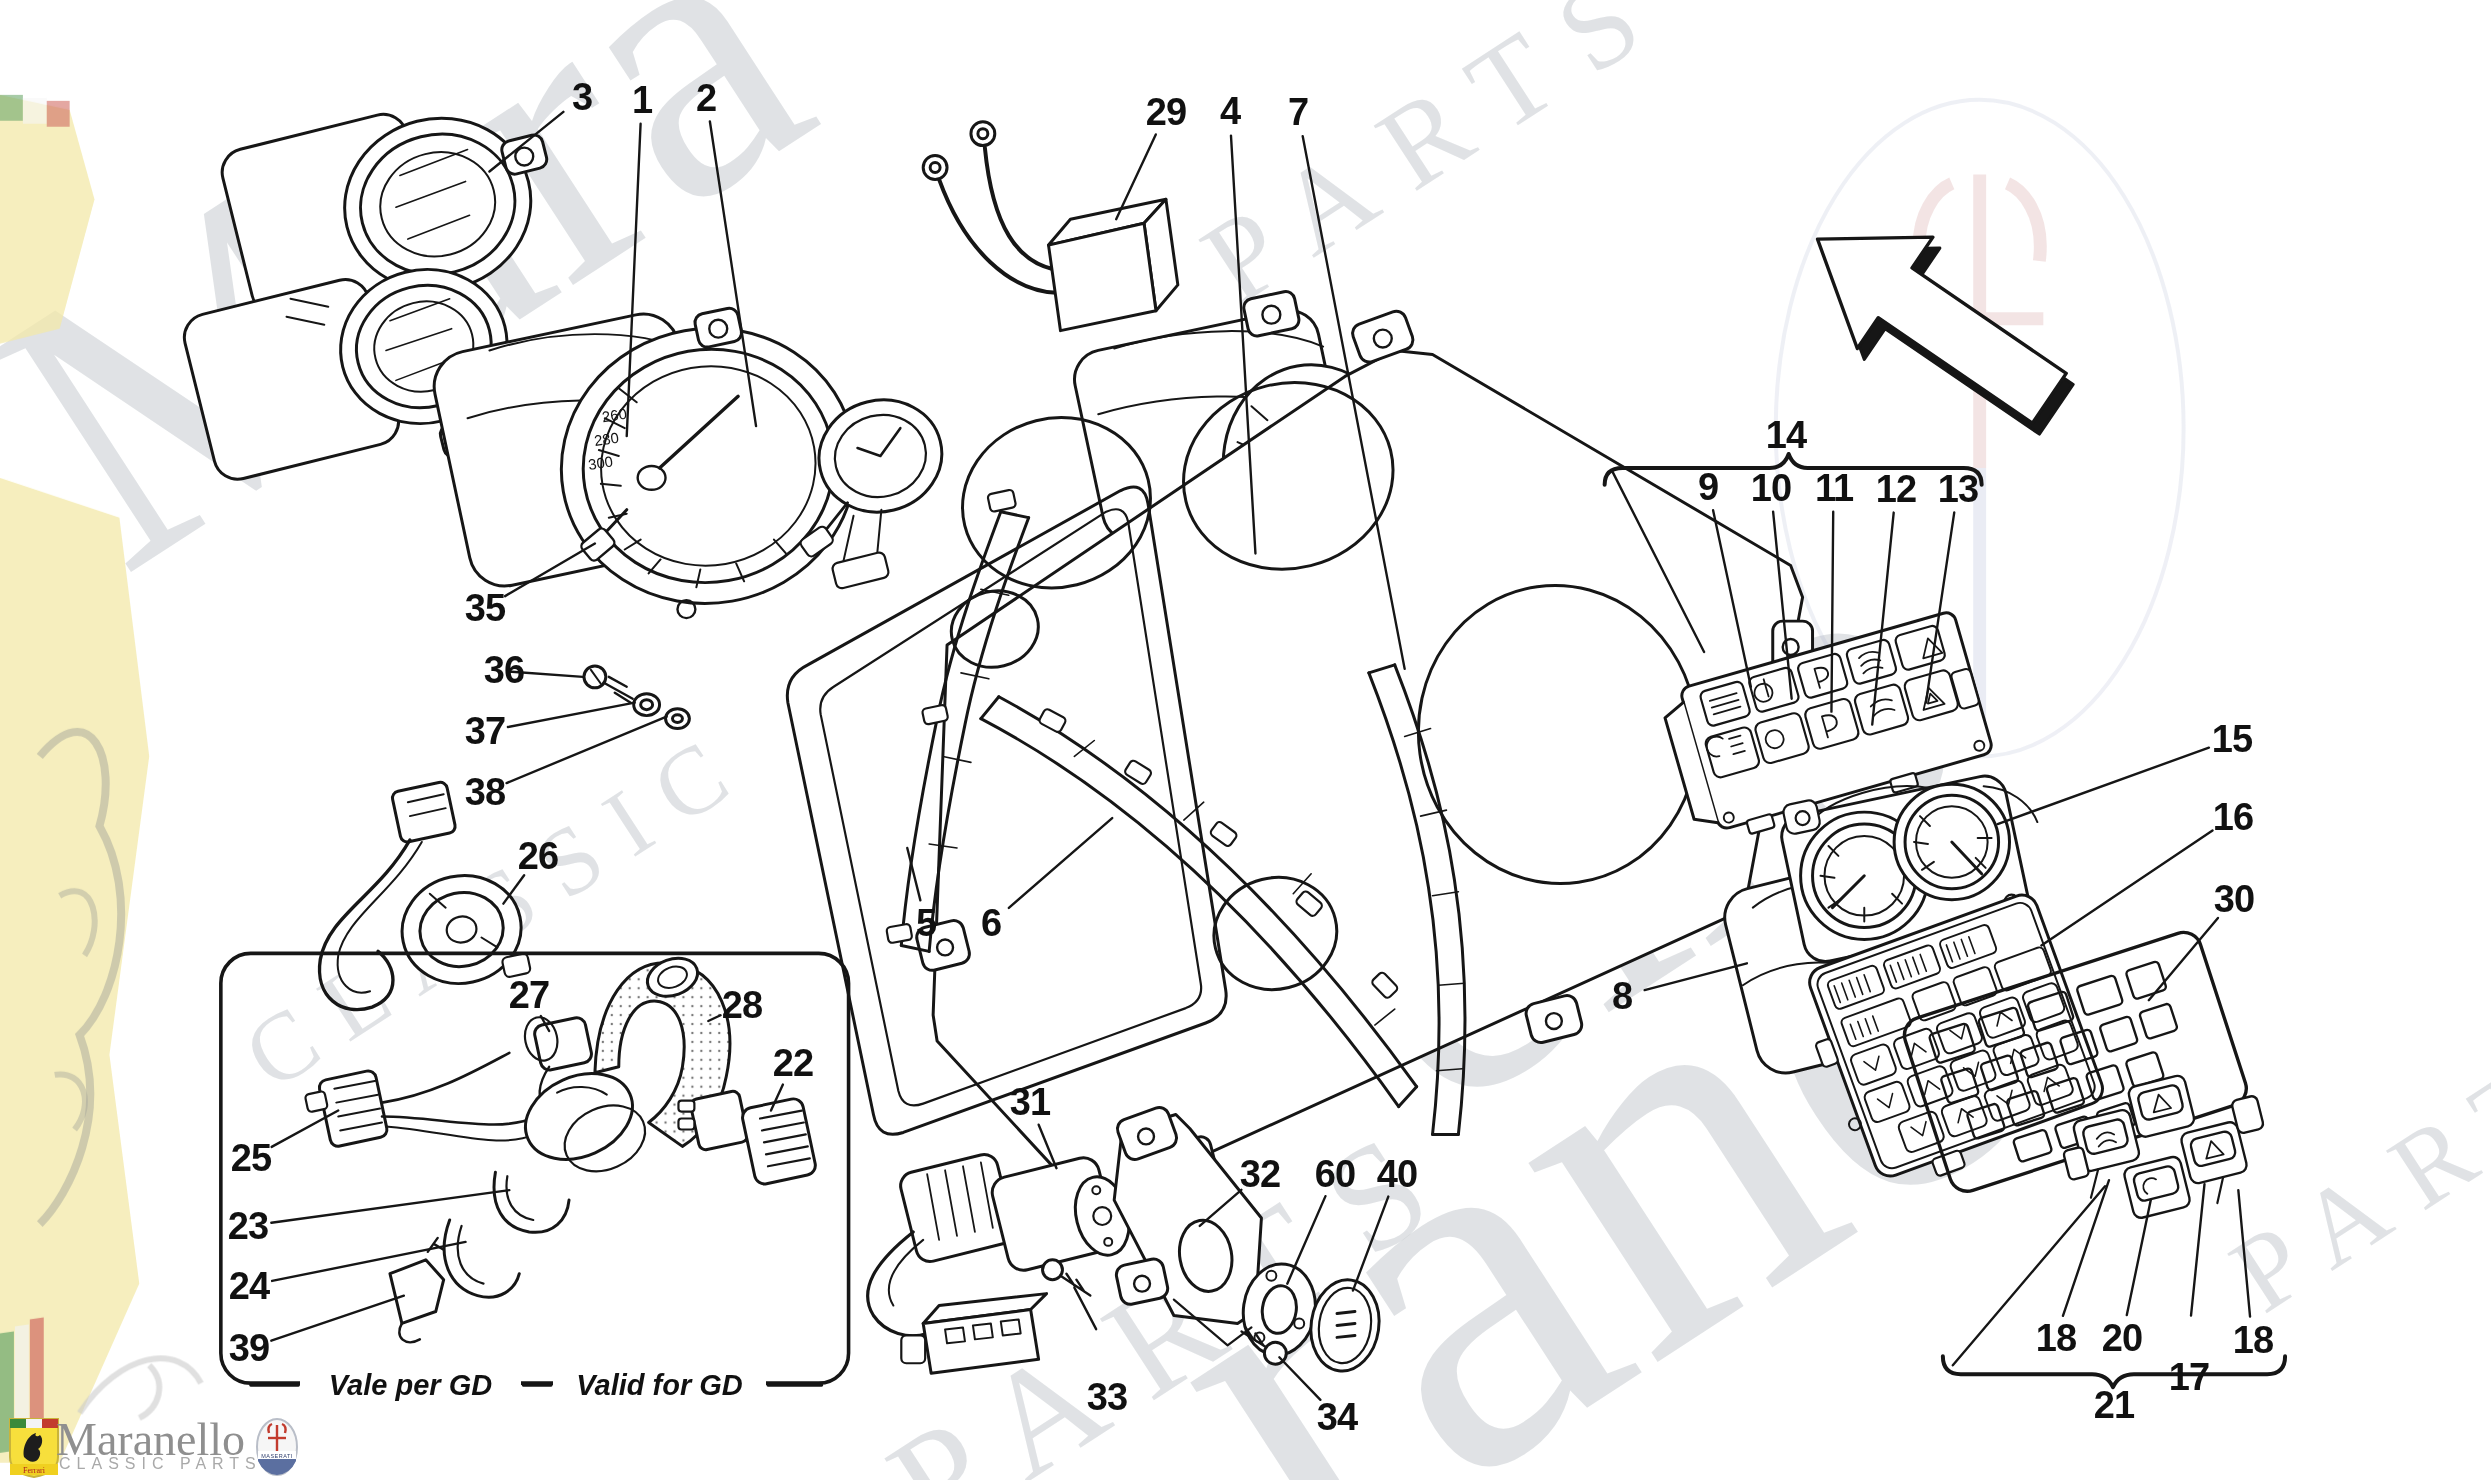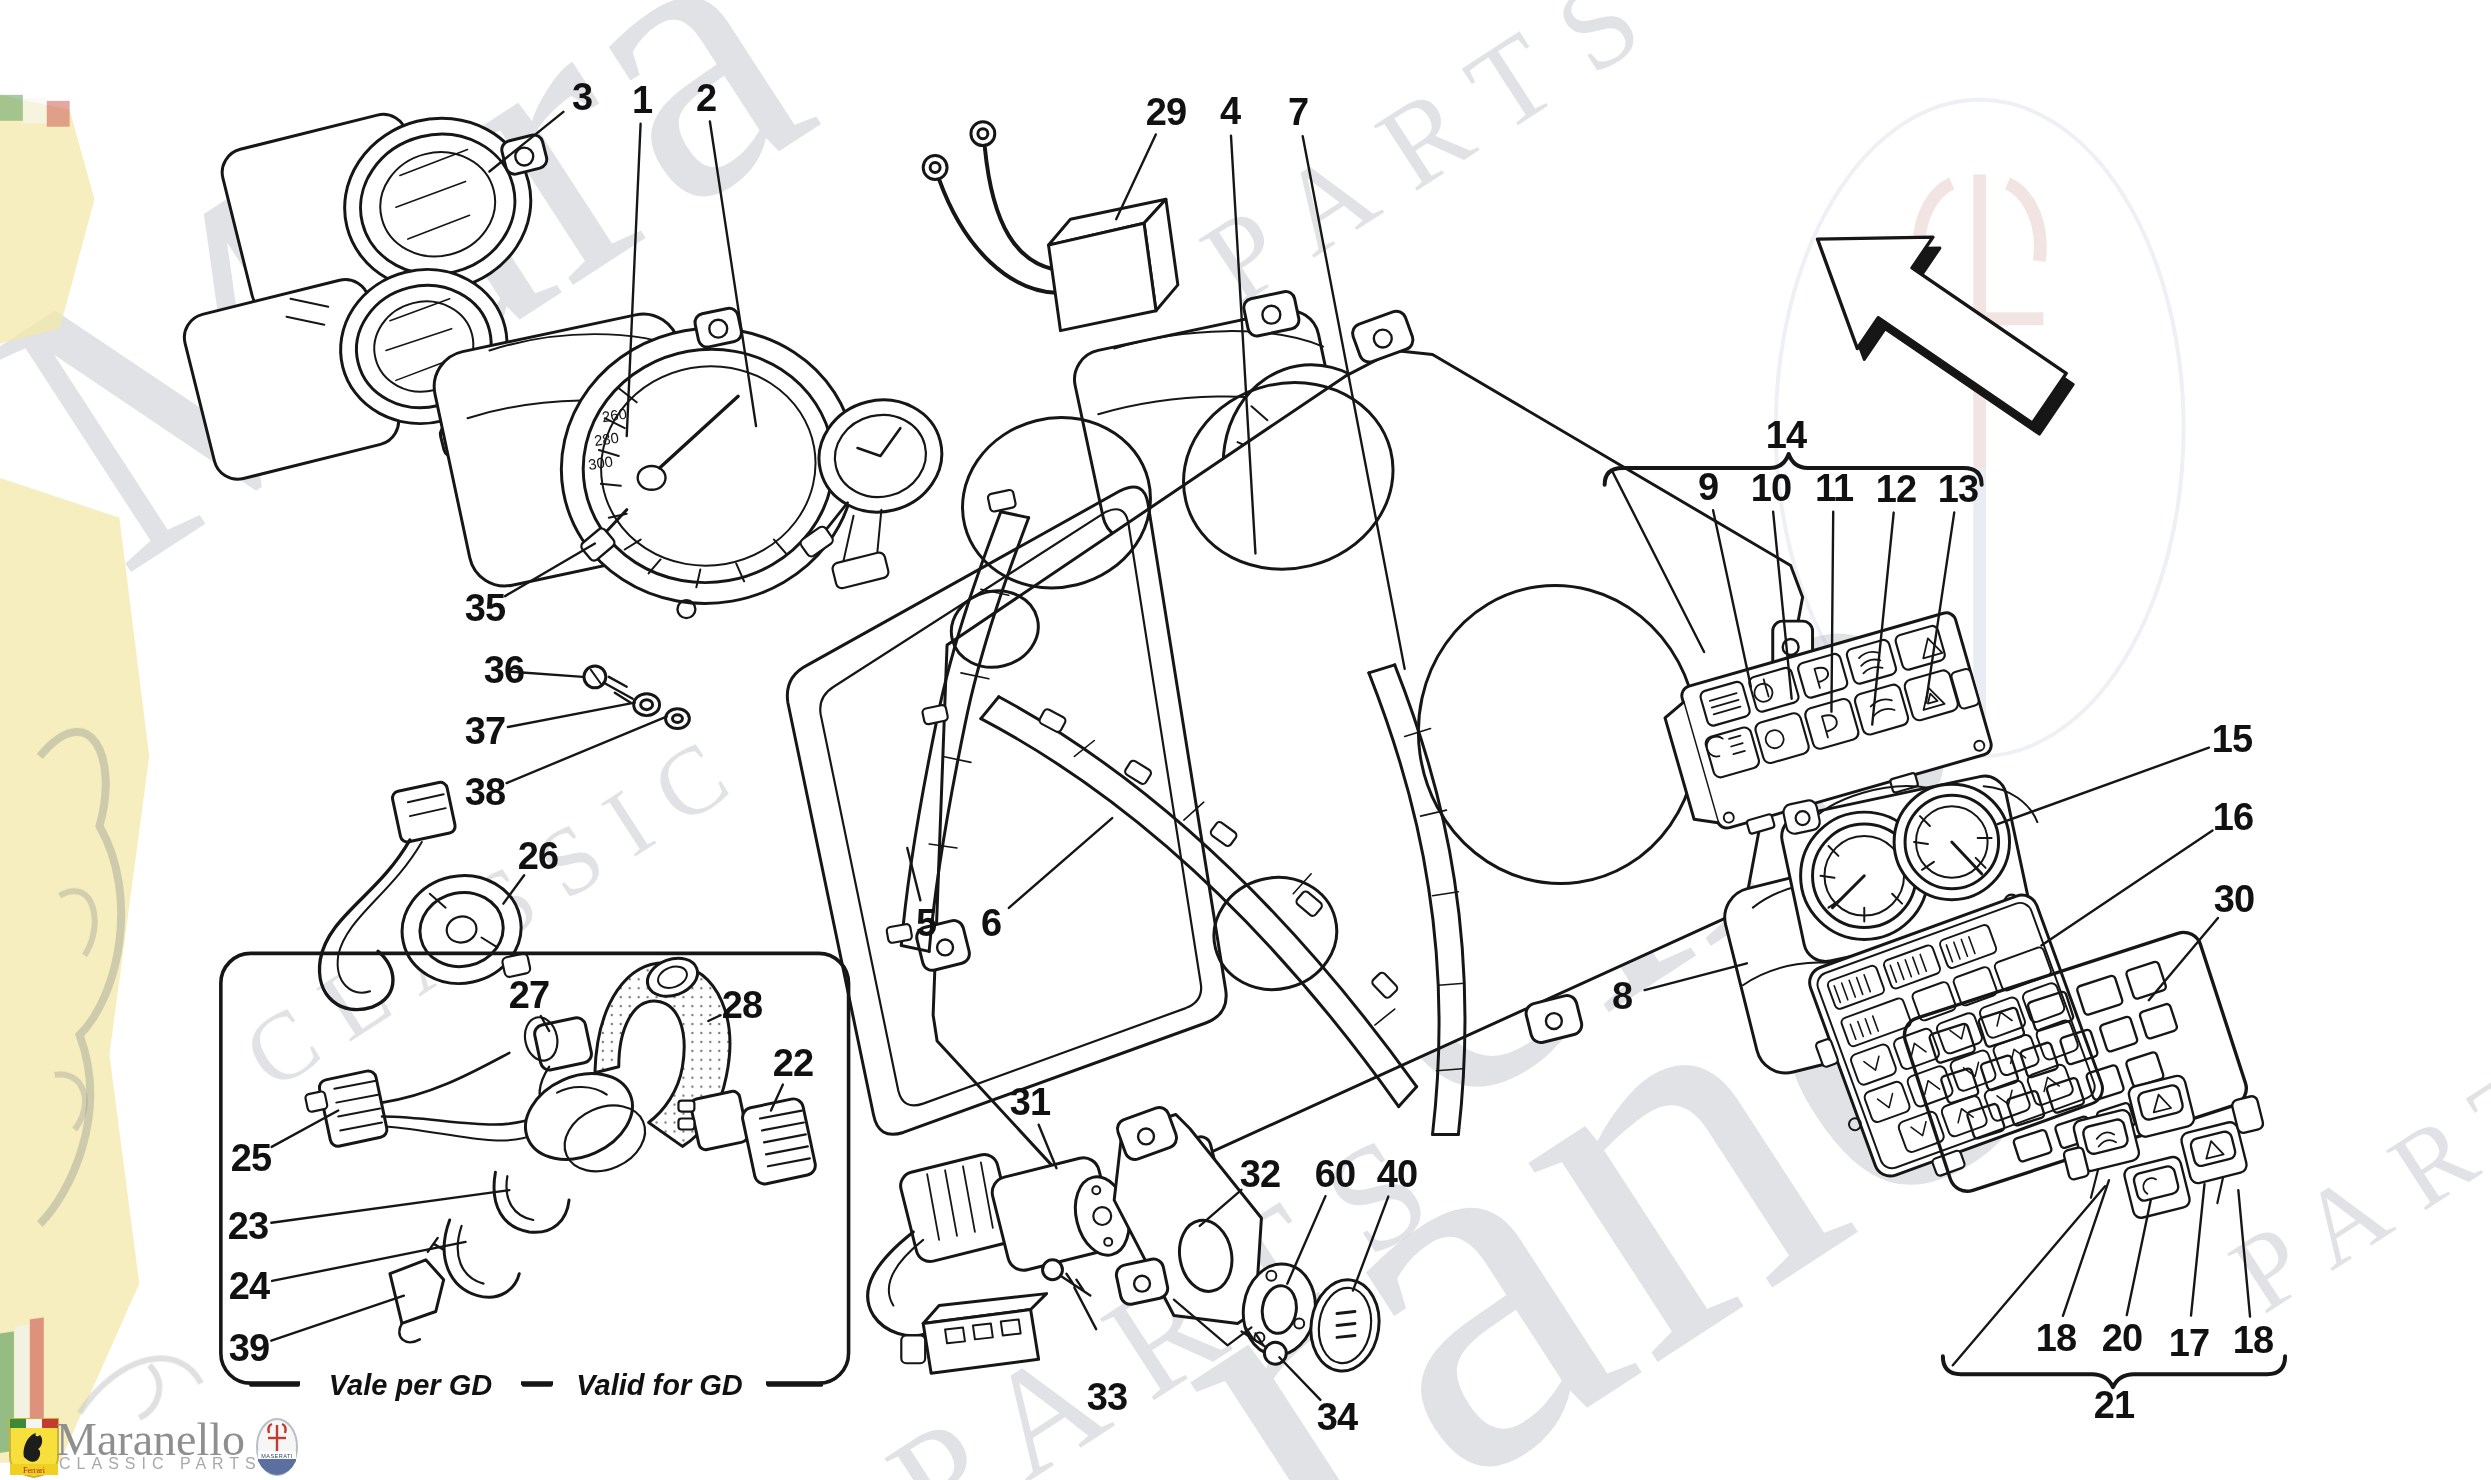--- a/index.html
+++ b/index.html
@@ -526,21 +526,21 @@
       <div class="plabel" style="left: 1298px; top: 112px;">7</div>
       <div class="plabel" style="left: 1622px; top: 996px;">8</div>
       <div class="plabel" style="left: 1708px; top: 487px;">9</div>
       <div class="plabel" style="left: 1771px; top: 488px;">10</div>
       <div class="plabel" style="left: 1834px; top: 488px;">11</div>
       <div class="plabel" style="left: 1896px; top: 489px;">12</div>
       <div class="plabel" style="left: 1958px; top: 489px;">13</div>
       <div class="plabel" style="left: 1786px; top: 435px;">14</div>
       <div class="plabel" style="left: 2232px; top: 739px;">15</div>
       <div class="plabel" style="left: 2233px; top: 817px;">16</div>
-      <div class="plabel" style="left: 2189px; top: 1343px;">17</div>
+      <div class="plabel" style="left: 2189px; top: 1377px;">17</div>
       <div class="plabel" style="left: 2253px; top: 1340px;">18</div>
       <div class="plabel" style="left: 2056px; top: 1338px;">18</div>
       <div class="plabel" style="left: 2122px; top: 1338px;">20</div>
       <div class="plabel" style="left: 2114px; top: 1405px;">21</div>
       <div class="plabel" style="left: 793px; top: 1063px;">22</div>
       <div class="plabel" style="left: 248px; top: 1226px;">23</div>
       <div class="plabel" style="left: 249px; top: 1286px;">24</div>
       <div class="plabel" style="left: 251px; top: 1158px;">25</div>
       <div class="plabel" style="left: 538px; top: 856px;">26</div>
       <div class="plabel" style="left: 529px; top: 995px;">27</div>

